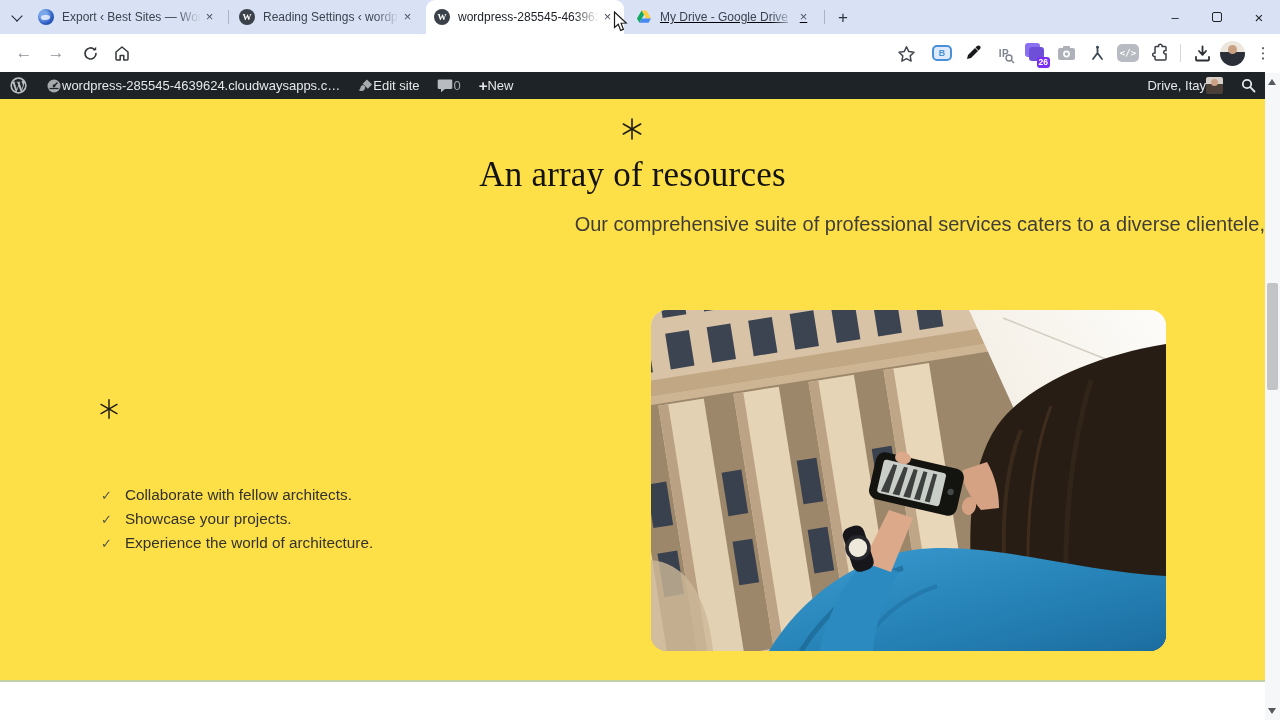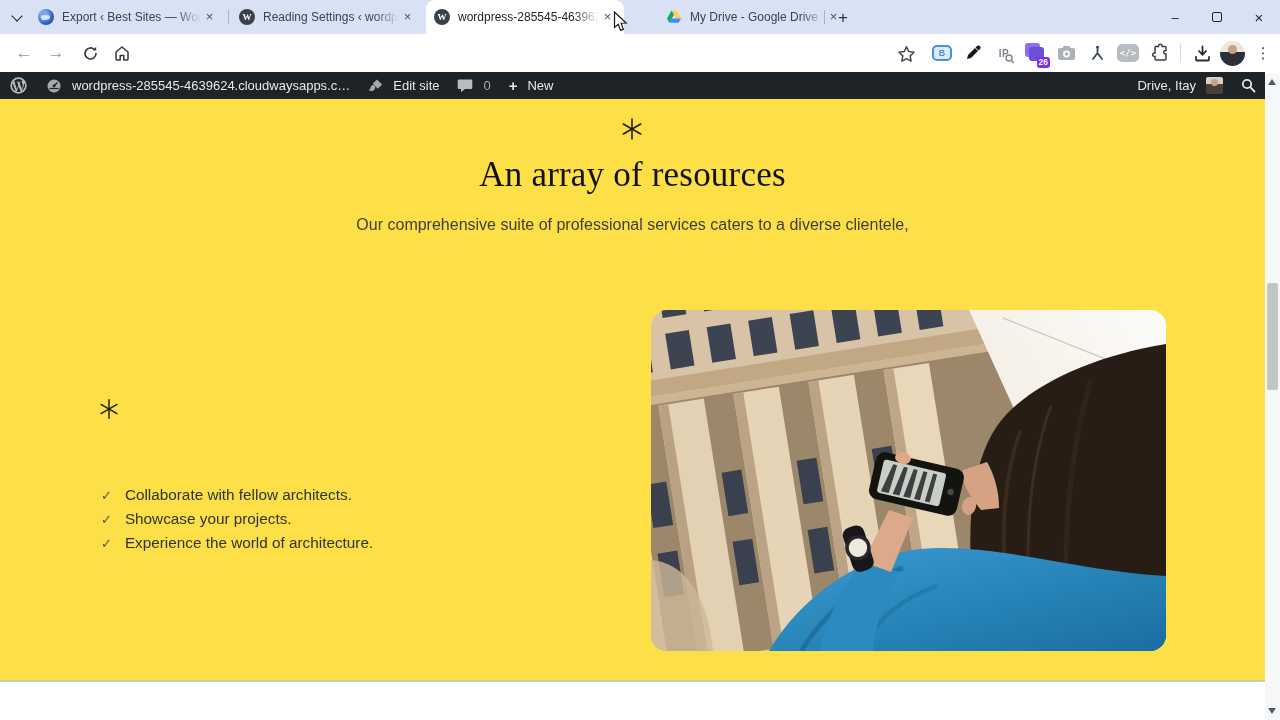--- a/index.html
+++ b/index.html
@@ -47,34 +47,34 @@
   .stack-a { left:3px; top:3px; background:#8a6ff0; }
   .stack-b { left:7px; top:7px; }
   .ext-code { background:#b8bcc2; border-radius:5px; width:22px; height:18px; color:#fff; font:bold 9px/18px "DejaVu Sans Mono",monospace; text-align:center; }
   .divider-v { width:1px; height:18px; background:#d4d7db; margin:0 3px; }
   .avatar-chrome { width:25px; height:25px; border-radius:50%; background:linear-gradient(180deg,#ece6dd 0 45%,#2b3038 45% 100%); position:relative; overflow:hidden; }
   .avatar-chrome::before { content:""; position:absolute; left:8px; top:4px; width:9px; height:9px; border-radius:50%; background:#c9a183; }
   .kebab { font-size:15px; color:#3a3e44; }
 
   
   .adminbar { position:absolute; top:72px; left:0; width:1265px; height:27px; background:#1d2327; color:#e6e8ea; font-size:13px; display:flex; align-items:center; }
-  .ab-item { display:flex; align-items:center; gap:10px; padding:3px 9px; height:27px; cursor:pointer; white-space:nowrap; }
+  .ab-item { display:flex; align-items:center; gap:0; padding:3px 9px; height:27px; cursor:pointer; white-space:nowrap; }
   .ab-count { color:#a7aaad; }
   .ab-right { margin-left:auto; display:flex; align-items:center; }
   .ab-avatar { width:17px; height:17px; border-radius:2px; background:linear-gradient(180deg,#d8cfc6 0 40%,#4a4038 40% 100%); position:relative; overflow:hidden; }
   .ab-avatar::before{ content:""; position:absolute; left:5px; top:2px; width:7px; height:7px; border-radius:50%; background:#caa184; }
   .ab-plus { font-size:15px; font-weight:bold; }
 
   
   .viewport { position:absolute; top:99px; left:0; width:1265px; height:691px; background:#fde047; overflow:hidden; }
   .hero-ast { position:absolute; left:620px; top:18px; }
   .feat-ast { position:absolute; left:98px; top:299px; }
   .hero-h2 { position:absolute; top:56px; left:0; width:1265px; text-align:center;
      font-family:"Liberation Serif","DejaVu Serif",serif; font-weight:400; font-size:35px; color:#14120d; letter-spacing:.2px; }
-  .hero-sub { position:absolute; top:115px; left:0; width:1265px; text-align:center; font-size:16px; line-height:21.5px; color:#403d37; }
+  .hero-sub { position:absolute; top:115px; left:0; width:1265px; text-align:right; font-size:20px; line-height:21.5px; color:#403d37; }
   .feat-h3 { position:absolute; left:99px; top:331px; font-family:"Liberation Serif","DejaVu Serif",serif; font-weight:400; font-size:29px; color:#14120d; }
   .feat-list { position:absolute; left:101px; top:384px; list-style:none; }
   .feat-list li { display:flex; align-items:center; gap:13px; height:24px; font-size:15.3px; color:#33312c; }
   .check { color:#55524b; font-size:13px; }
   .feat-img { position:absolute; left:651px; top:211px; width:515px; height:341px; border-radius:16px; overflow:hidden; }
   .sect-line { position:absolute; left:0; top:581px; width:1265px; height:2px; background:#c3d1a6; }
   .below-sect { position:absolute; left:0; top:583px; width:1265px; height:38px; background:#ffffff; }
 
   
   .scrollbar { position:absolute; top:73px; right:0; width:15px; height:647px; background:#f6f7f8; }
@@ -105,21 +105,21 @@
     <span class="t-title">Reading Settings ‹ wordpress-2</span>
     <button class="tab-close">×</button>
   </div>
 
   <div class="tab active" style="left:426px;width:198px;">
     <span class="fav favicon-circle fav-wp">W</span>
     <span class="t-title">wordpress-285545-4639624.clo</span>
     <button class="tab-close">×</button>
   </div>
 
-  <div class="tab" style="left:658px;width:192px;">
+  <div class="tab" style="left:628px;width:192px;text-decoration:underline;">
     <span class="fav">
       <svg width="16" height="16" viewBox="0 0 16 16">
           <path d="M5.6 1.5h4.8L15 9.6H10.2z" fill="#ffcf3e"></path>
           <path d="M5.6 1.5L1 9.6l2.4 4.2 4.6-8.1z" fill="#11a861"></path>
           <path d="M3.4 13.8h9.2L15 9.6H5.8z" fill="#4688f4"></path>
         </svg>
     </span>
     <span class="t-title">My Drive - Google Drive</span>
     <button class="tab-close">×</button>
   </div>

